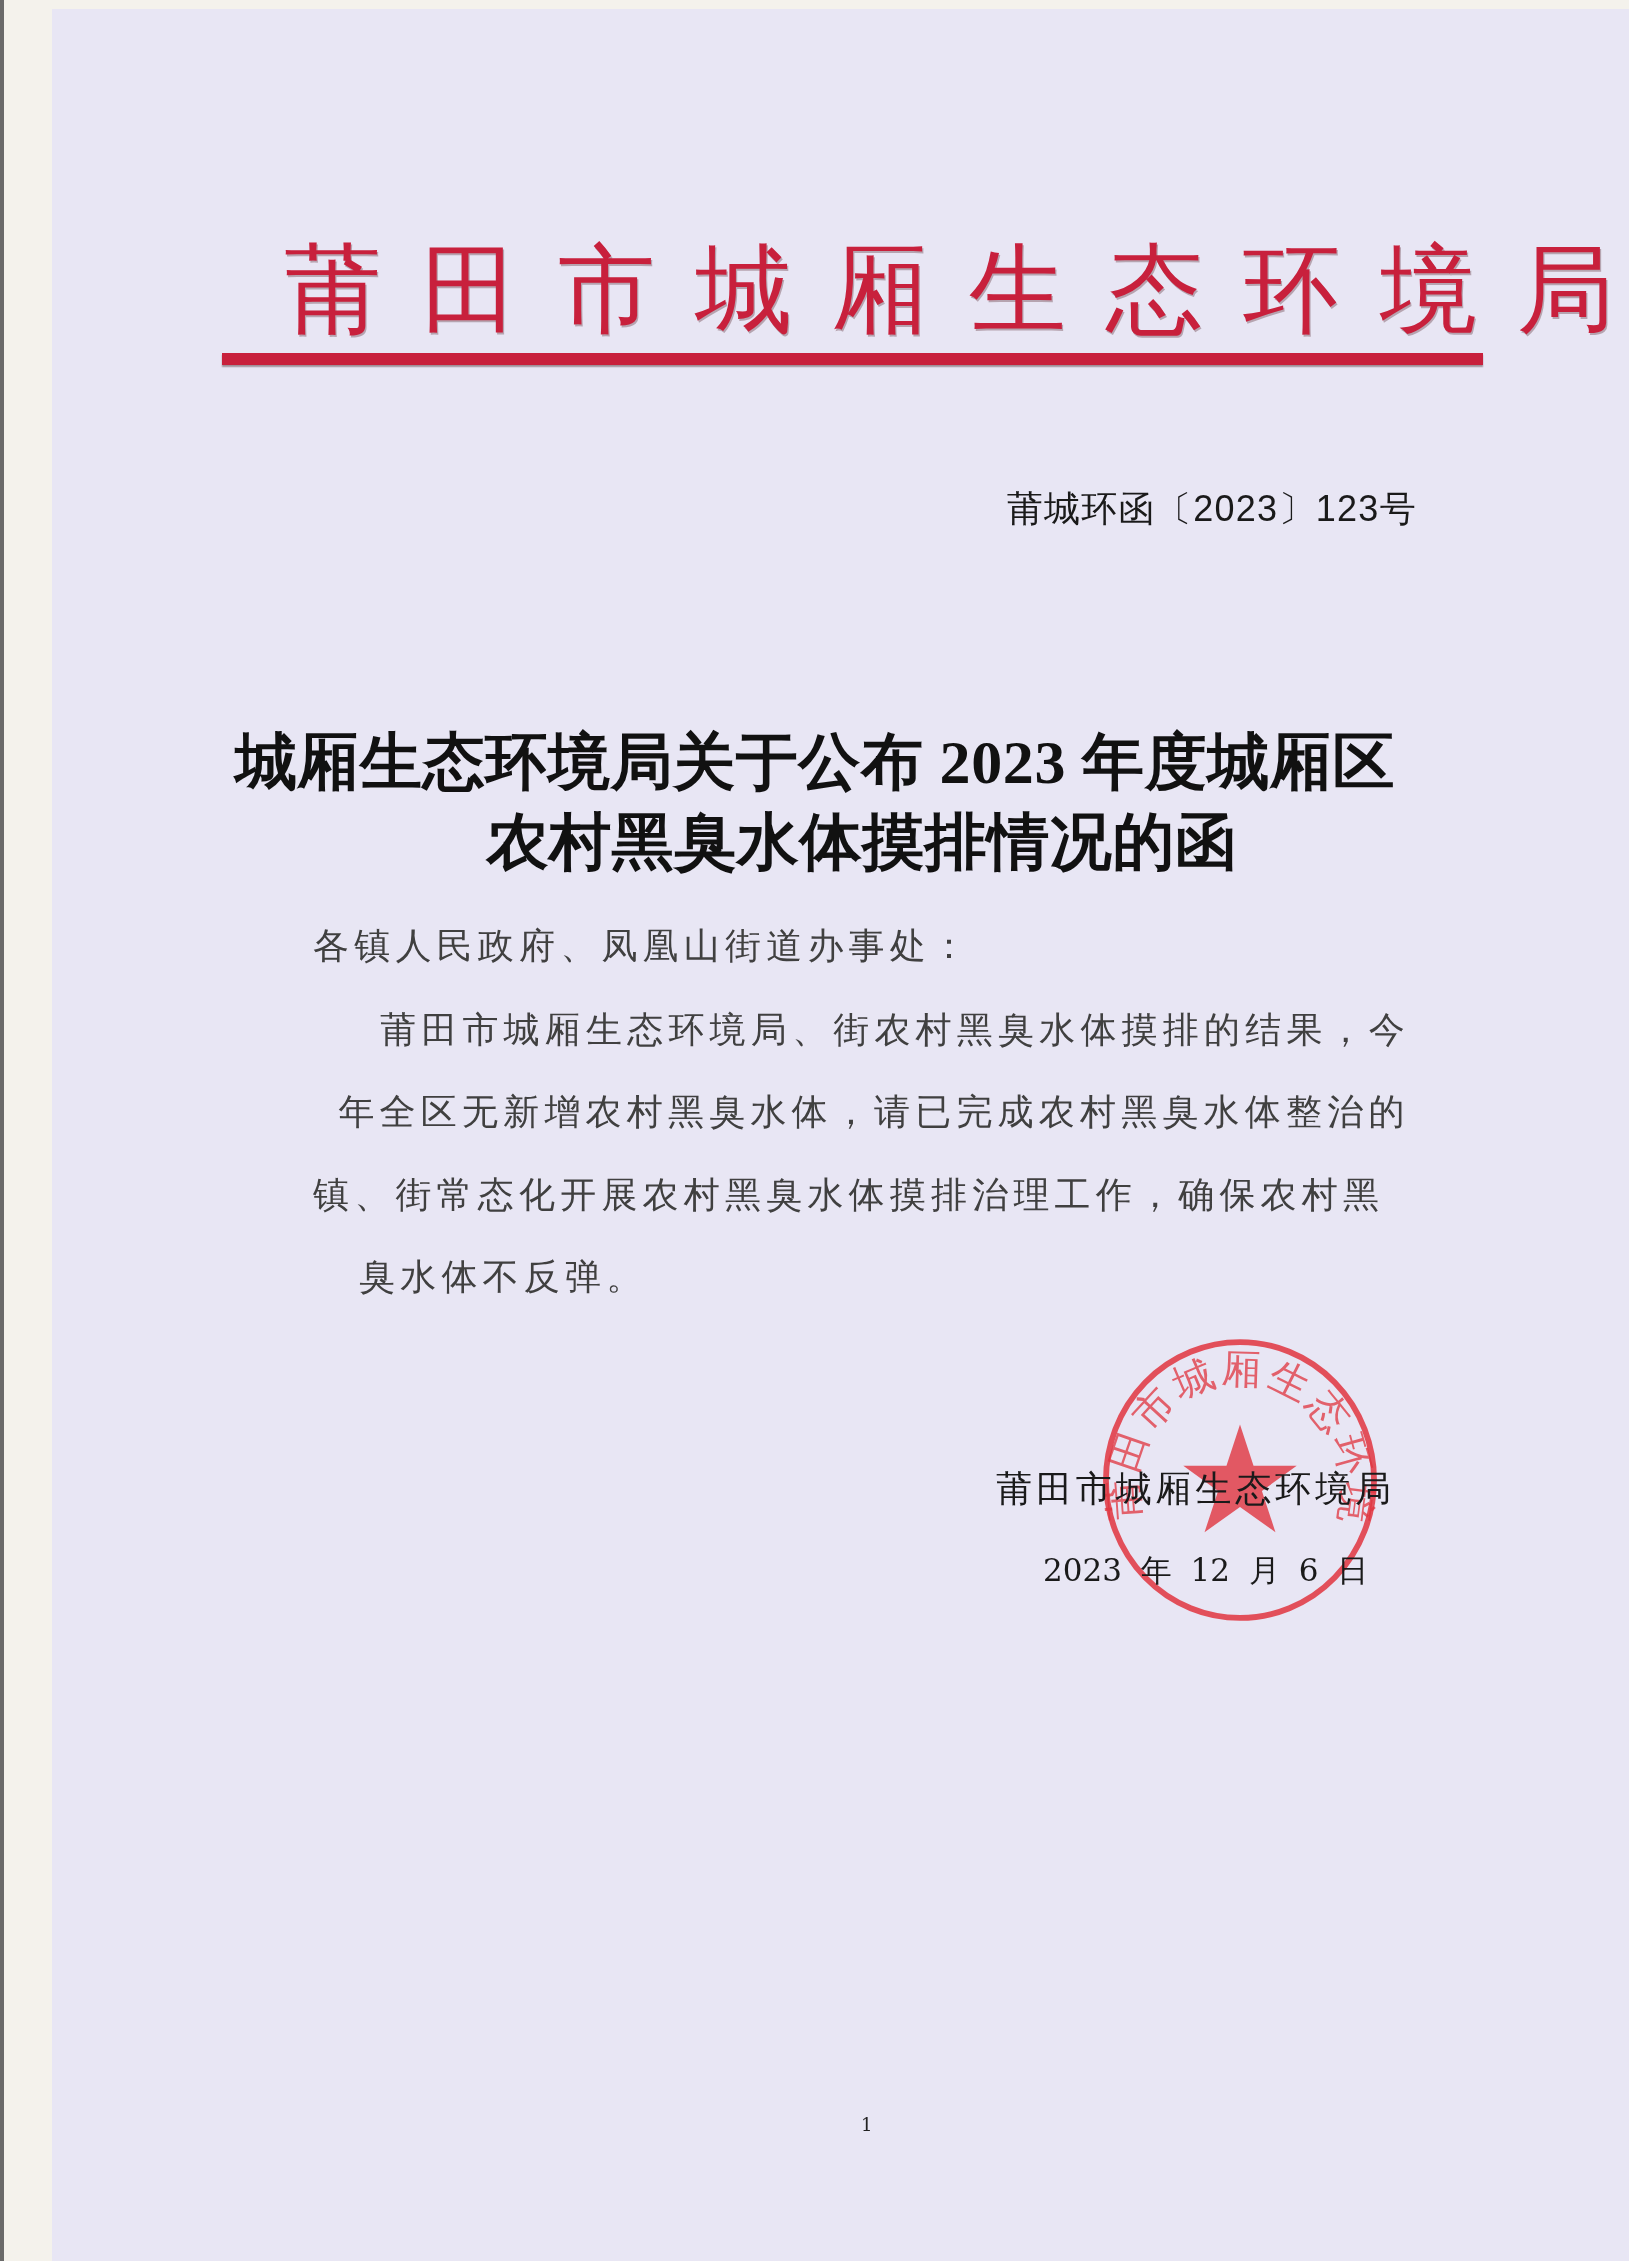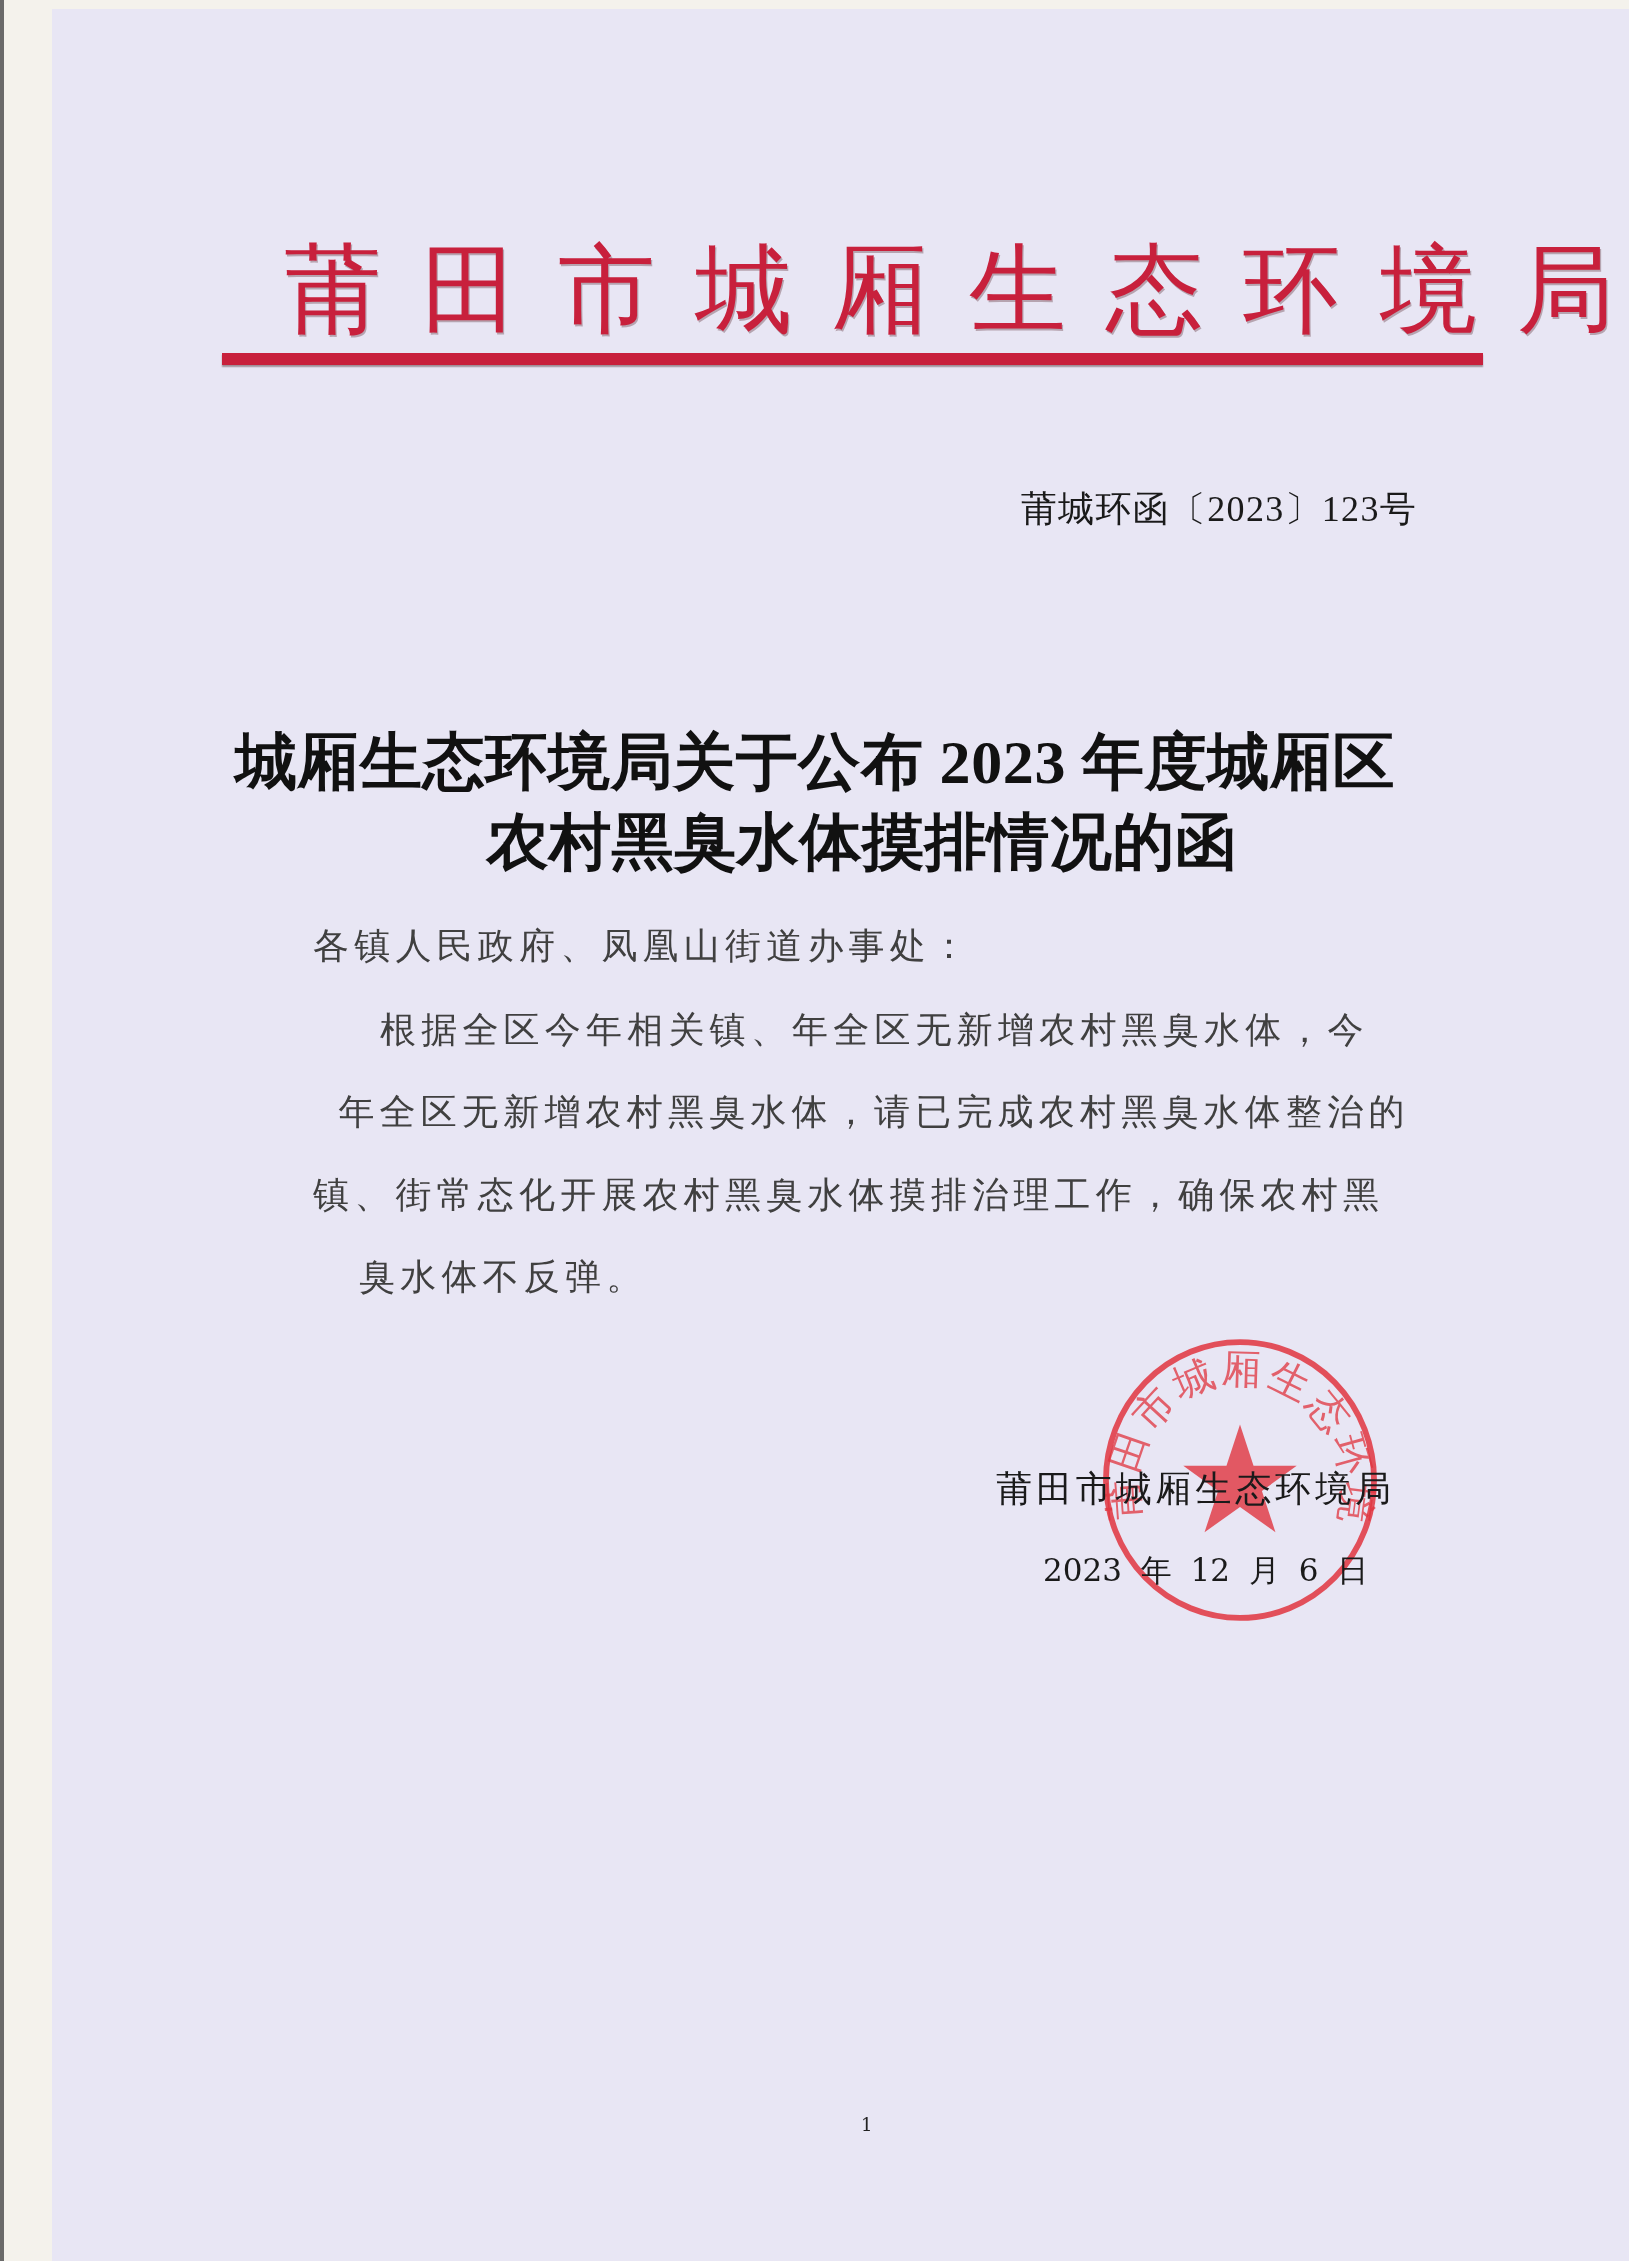--- a/index.html
+++ b/index.html
@@ -23,21 +23,21 @@
       text-shadow: 1.3px 1.9px 0 rgba(90,40,50,0.35);
       font-weight: normal;
     }
     .red-rule {
       position: absolute; left: 222px; top: 353px; width: 1261px; height: 11.6px;
       background: #c8203c;
       box-shadow: 0 1.9px 1.3px rgba(70,40,40,0.45);
     }
     .doc-number {
       position: absolute; right: 213px; top: 485px;
-      font-family: Liberation Serif, serif;
+      font-family: Liberation Sans, sans-serif;
       font-size: 36px; color: #1a1a1a; letter-spacing: 1.3px; white-space: nowrap;
     }
     .doc-title {
       position: absolute; left: 0; width: 1630px; text-align: center;
       font-family: "Liberation Serif", "DejaVu Serif", serif;
       font-weight: bold; font-size: 62px; color: #111; letter-spacing: 0.6px;
       white-space: nowrap;
     }
     .title-1 { top: 720px; }
     .title-2 { top: 800px; margin-left: 47px; }
@@ -79,21 +79,21 @@
 
 <div class="letterhead">莆田市城厢生态环境局</div>
 <div class="red-rule"></div>
 
 <div class="doc-number">莆城环函〔2023〕123号</div>
 
 <div class="doc-title title-1">城厢生态环境局关于公布 2023 年度城厢区</div>
 <div class="doc-title title-2">农村黑臭水体摸排情况的函</div>
 
 <div class="body-text salutation">各镇人民政府、凤凰山街道办事处：</div>
-<div class="body-text pl1">根据全区今年相关镇、年全区无新增农村黑臭水体，今</div>
+<div class="body-text pl1">莆田市城厢生态环境局、街农村黑臭水体摸排的结果，今</div>
 <div class="body-text pl2">年全区无新增农村黑臭水体，请已完成农村黑臭水体整治的</div>
 <div class="body-text pl3">镇、街常态化开展农村黑臭水体摸排治理工作，确保农村黑</div>
 <div class="body-text pl4">臭水体不反弹。</div>
 
 <svg class="seal" viewBox="0 0 450 456">
   <defs>
     <path id="sealArc" d="M 75 300 A 160 165 0 1 1 375 300" fill="none"></path>
   </defs>
   <ellipse cx="225" cy="228" rx="208" ry="214" fill="none" stroke="#e0343e" stroke-width="9" opacity="0.85"></ellipse>
   <text font-family="DejaVu Sans, sans-serif" font-size="62" fill="#e0343e" opacity="0.75" letter-spacing="6">

